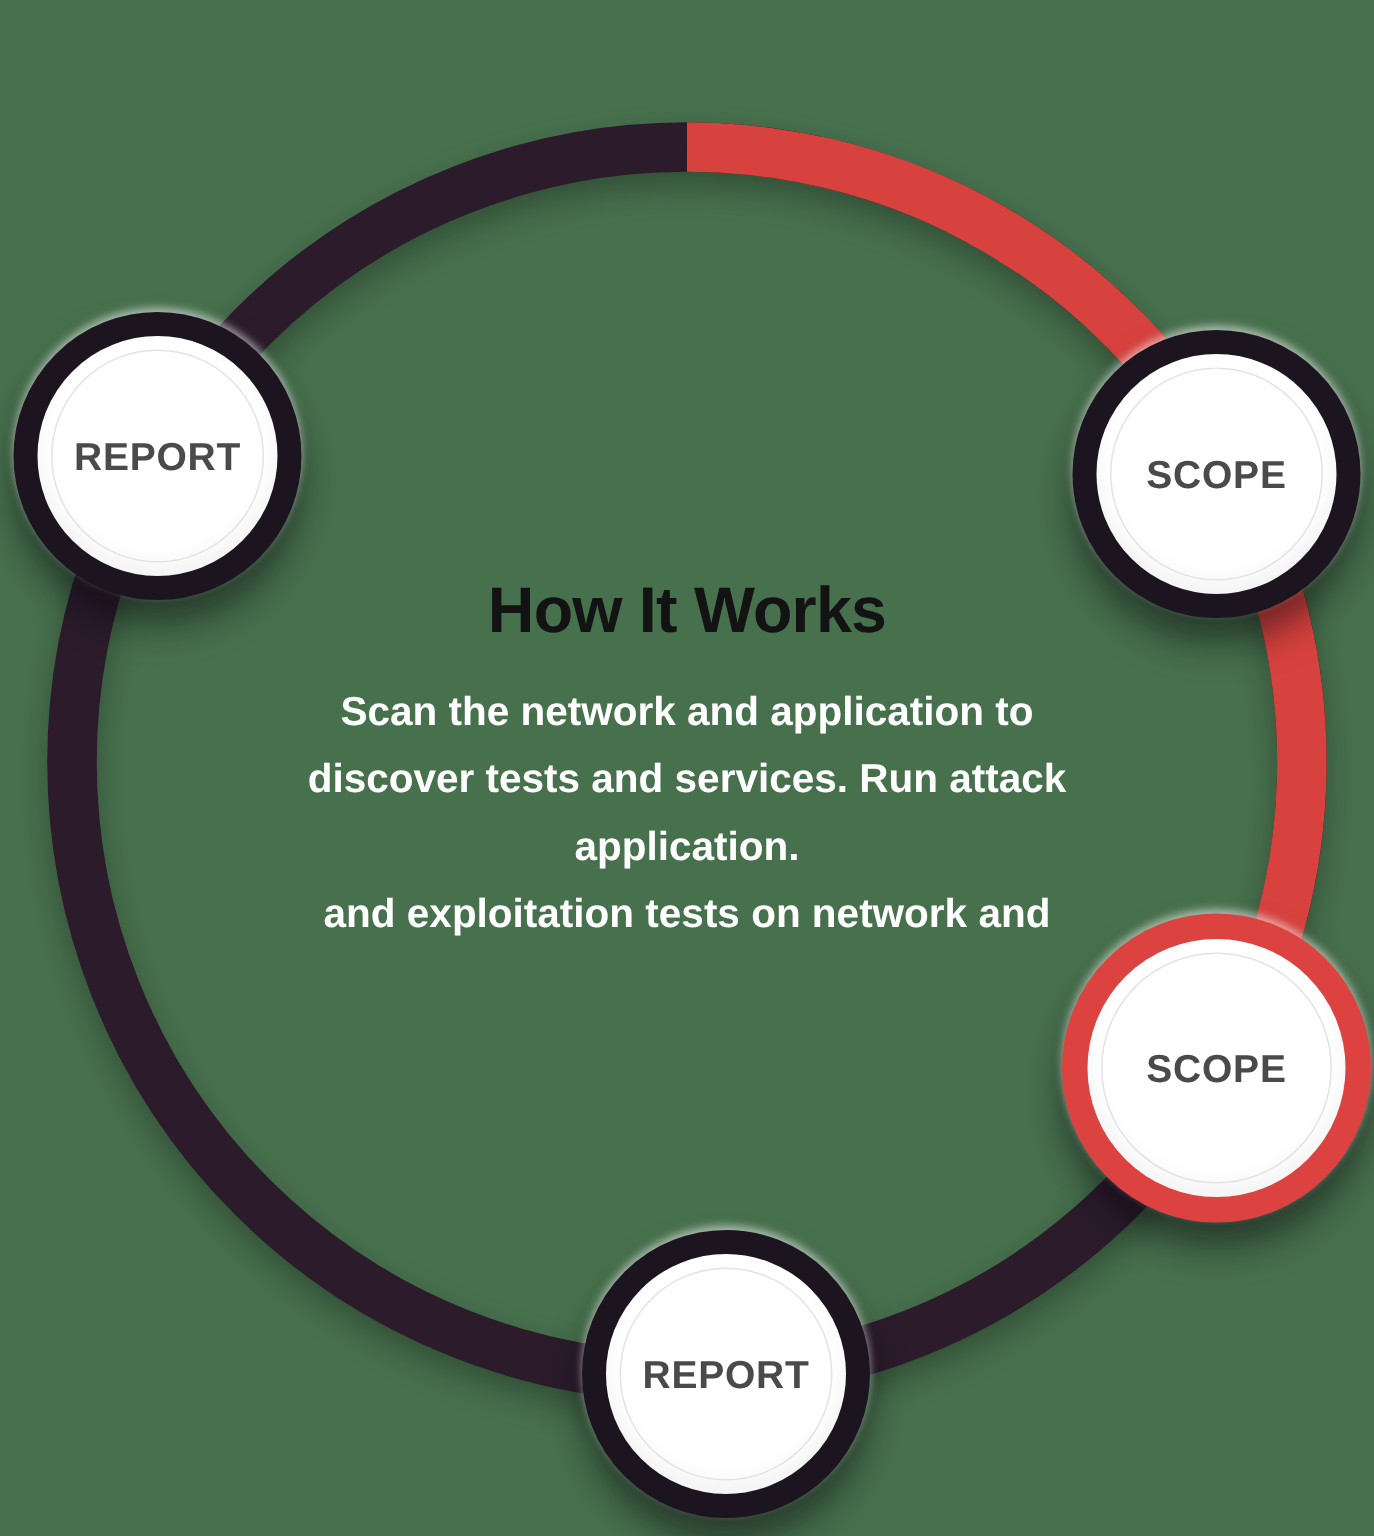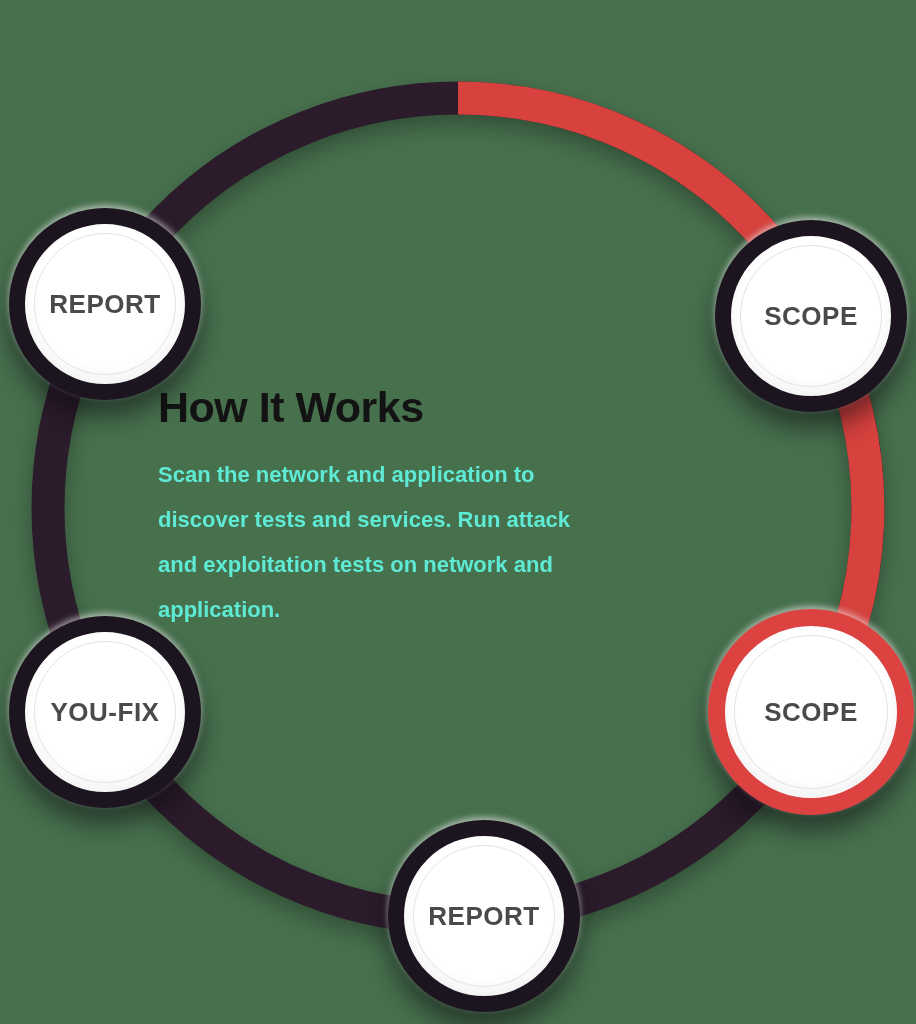--- a/index.html
+++ b/index.html
@@ -38,35 +38,36 @@
   .arc-red{
     fill:none;
     stroke:var(--ring-active);
     stroke-width:33;
   }
   .center-text{
     position:absolute;
     left:158px;
     top:383px;
     width:600px;
+    text-align:center;
     color:var(--heading-text);
   }
   .center-text h2{
     margin:0 0 20px 0;
     font-size:43px;
     font-weight:800;
     letter-spacing:-0.5px;
     color:var(--heading-text);
   }
   .center-text p{
     margin:0;
-    font-size:22px;
+    font-size:27px;
     font-weight:600;
     line-height:45px;
-    color:#5eead4;
+    color:#ffffff;
   }
   .center-text .line{display:block;}
   .node{
     position:absolute;
     box-sizing:border-box;
     width:192px;
     height:192px;
     border:16px solid var(--node-border-dark);
     border-radius:50%;
     background:var(--node-fill);
@@ -107,44 +108,40 @@
   <svg class="ring" width="916" height="1024" viewBox="0 0 916 1024">
     <circle class="arc-dark" cx="458" cy="508" r="410"></circle>
     <path class="arc-red" d="M 458 98 A 410 410 0 0 1 813 713"></path>
   </svg>
 
   <div class="center-text">
     <h2>How It Works</h2>
     <p>
       <span class="line">Scan the network and application to</span>
       <span class="line">discover tests and services. Run attack</span>
+      <span class="line">application.</span>
       <span class="line">and exploitation tests on network and</span>
-      <span class="line">application.</span>
     </p>
   </div>
 
 
   <div class="node node-scope">
     <div class="node-inner-ring"></div>
     <span class="node-label">SCOPE</span>
   </div>
 
   <div class="node node-test">
     <div class="node-inner-ring"></div>
     <span class="node-label">SCOPE</span>
   </div>
 
   <div class="node node-report">
     <div class="node-inner-ring"></div>
     <span class="node-label">REPORT</span>
   </div>
 
-  <div class="node node-youfix">
-    <div class="node-inner-ring"></div>
-    <span class="node-label">YOU-FIX</span>
-  </div>
 
   <div class="node node-retest">
     <div class="node-inner-ring"></div>
     <span class="node-label">REPORT</span>
   </div>
 
 </div>
 
 </body></html>

